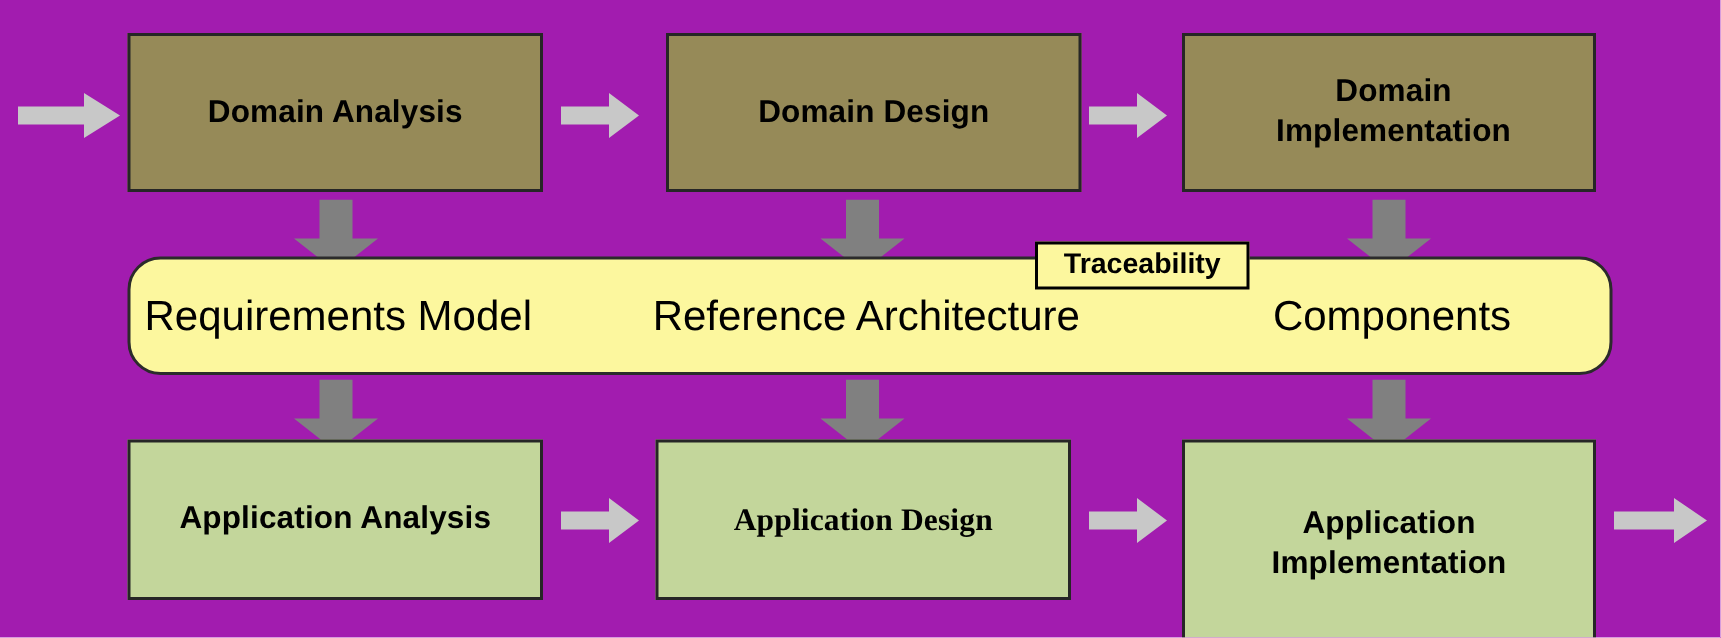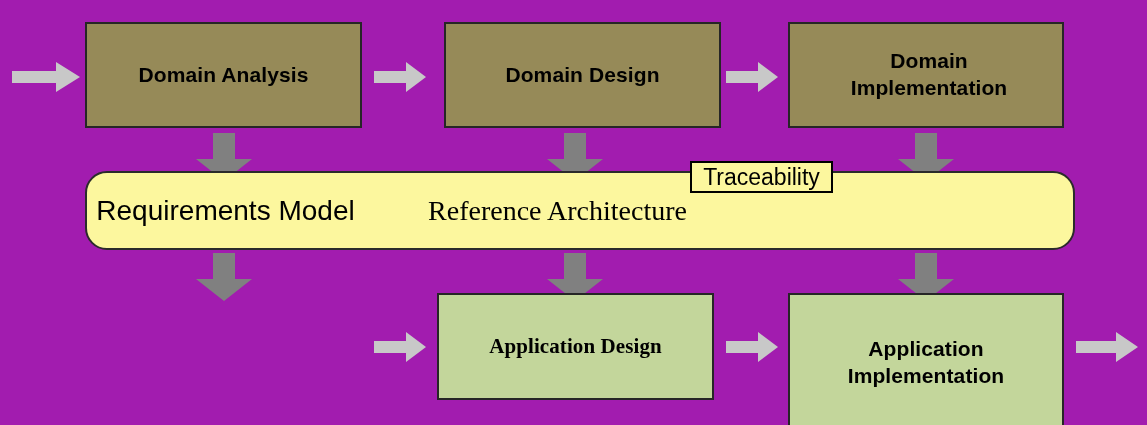--- a/index.html
+++ b/index.html
@@ -68,22 +68,22 @@
     left: 690px;
     top: 161px;
     width: 143px;
     height: 32px;
     box-sizing: border-box;
     background: #FCF79E;
     border: 2px solid #000000;
     display: flex;
     align-items: center;
     justify-content: center;
-    font-size: 23px;
-    font-weight: normal;
+    font-size: 19px;
+    font-weight: bold;
     color: #000000;
     z-index: 5;
     white-space: nowrap;
   }
 
   
   .arrow-h, .arrow-v {
     position: absolute;
   }
   .arrow-h svg, .arrow-v svg { display: block; }
@@ -136,21 +136,22 @@
     </svg>
   </div>
   <div class="arrow-v" style="left:898px; top:133px;">
     <svg width="56" height="48" viewBox="0 0 56 48" aria-hidden="true">
       <polygon points="17,0 39,0 39,26 56,26 28,48 0,26 17,26" fill="#808080"></polygon>
     </svg>
   </div>
 
   <div id="band">
     <div class="band-label" style="left:0px;   width:277px;">Requirements Model</div>
-    <div class="band-label" style="left:332px; width:277px;font-family:Liberation Serif, serif;">Reference Architecture</div>
+    <div class="band-label" style="left:352px; width:277px;">Reference Architecture</div>
+    <div class="band-label" style="left:703px; width:276px;">Components</div>
   </div>
 
   <div id="traceability">
     <span>Traceability</span>
   </div>
 
   <div class="arrow-v" style="left:196px; top:253px;">
     <svg width="56" height="48" viewBox="0 0 56 48" aria-hidden="true">
       <polygon points="17,0 39,0 39,26 56,26 28,48 0,26 17,26" fill="#808080"></polygon>
     </svg>
@@ -159,20 +160,23 @@
     <svg width="56" height="48" viewBox="0 0 56 48" aria-hidden="true">
       <polygon points="17,0 39,0 39,26 56,26 28,48 0,26 17,26" fill="#808080"></polygon>
     </svg>
   </div>
   <div class="arrow-v" style="left:898px; top:253px;">
     <svg width="56" height="48" viewBox="0 0 56 48" aria-hidden="true">
       <polygon points="17,0 39,0 39,26 56,26 28,48 0,26 17,26" fill="#808080"></polygon>
     </svg>
   </div>
 
+  <div class="pbox application" style="left:85px;  top:293px; width:277px; height:107px;">
+    <span>Application Analysis</span>
+  </div>
 
   <div class="pbox application" style="left:437px; top:293px; width:277px; height:107px;font-family:Liberation Serif, serif;">
     <span>Application Design</span>
   </div>
 
   <div class="pbox application" style="left:788px; top:293px; width:276px; height:139px;">
     <span>
       <span>Application</span><br>
       <span>Implementation</span>
     </span>

